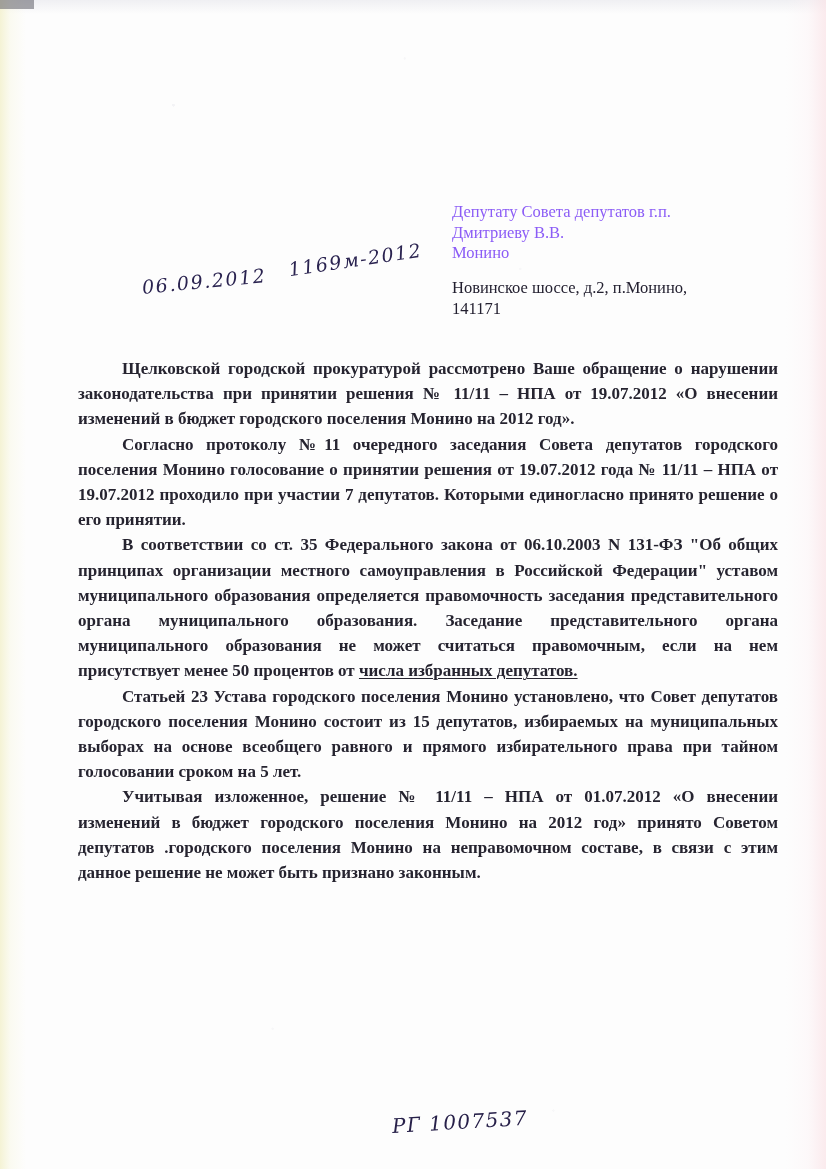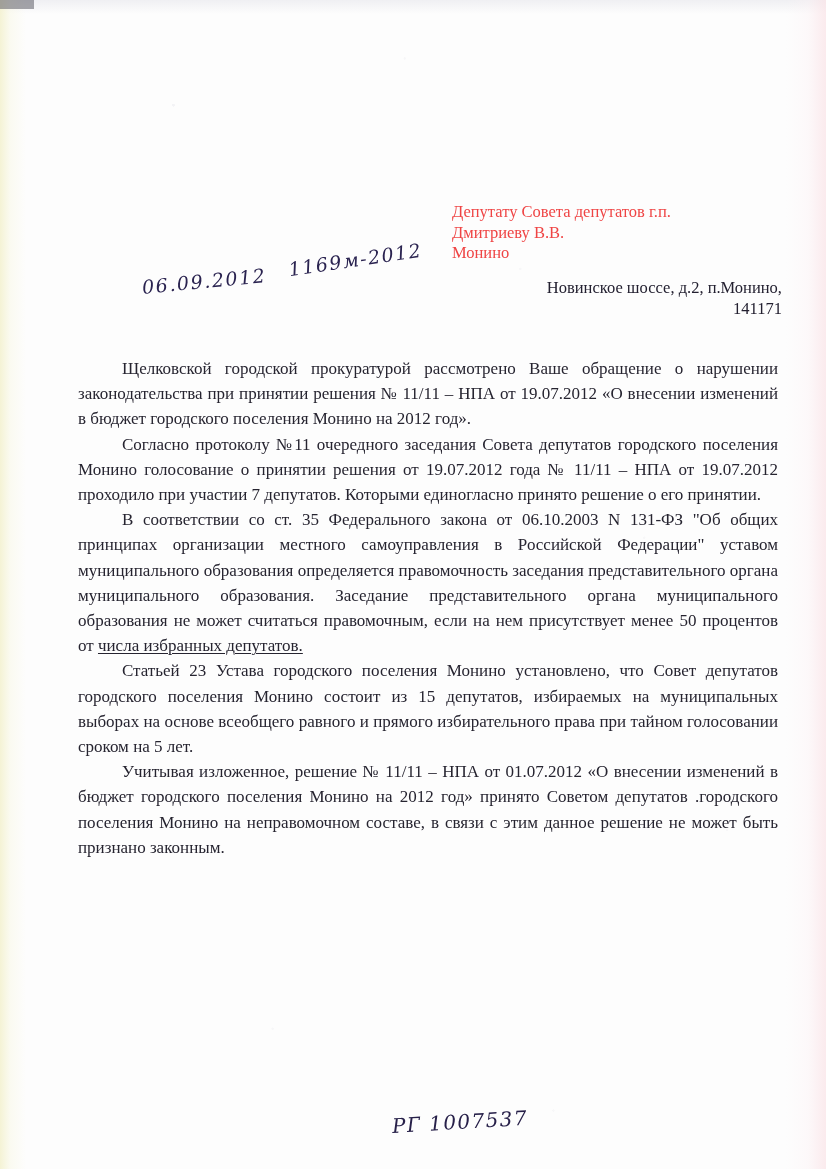--- a/index.html
+++ b/index.html
@@ -76,34 +76,34 @@
   }
 
   
   .addressee {
     position: absolute;
     left: 452px;
     top: 202px;
     width: 320px;
     font-size: 16.5px;
     line-height: 20.5px;
-    color: #ef4444;
+    color: #8b5cf6;
   }
   .addressee .line { white-space: pre; }
 
   .address-detail {
     position: absolute;
     left: 452px;
     top: 278px;
     width: 330px;
     font-size: 16.5px;
     line-height: 20.5px;
     color: #232030;
   }
-  .address-detail .line { white-space: pre; text-align: right; }
+  .address-detail .line { white-space: pre; }
 
   
   .handwriting {
     position: absolute;
     font-family: "DejaVu Serif", "Liberation Serif", serif;
     font-style: italic;
     color: #2a2350;
     white-space: nowrap;
   }
   .hw-registration {
@@ -133,20 +133,21 @@
   .body-text {
     position: absolute;
     left: 78px;
     top: 356px;
     width: 700px;
     font-size: 17px;
     line-height: 25.2px;
     text-align: justify;
     text-justify: inter-word;
     color: #262430;
+    font-weight: bold;
   }
   .body-text p {
     margin: 0 0 0 0;
     text-indent: 44px;
     text-align: justify;
   }
   .body-text p:last-child { margin-bottom: 0; }
 
   .body-text u {
     text-decoration: underline;

